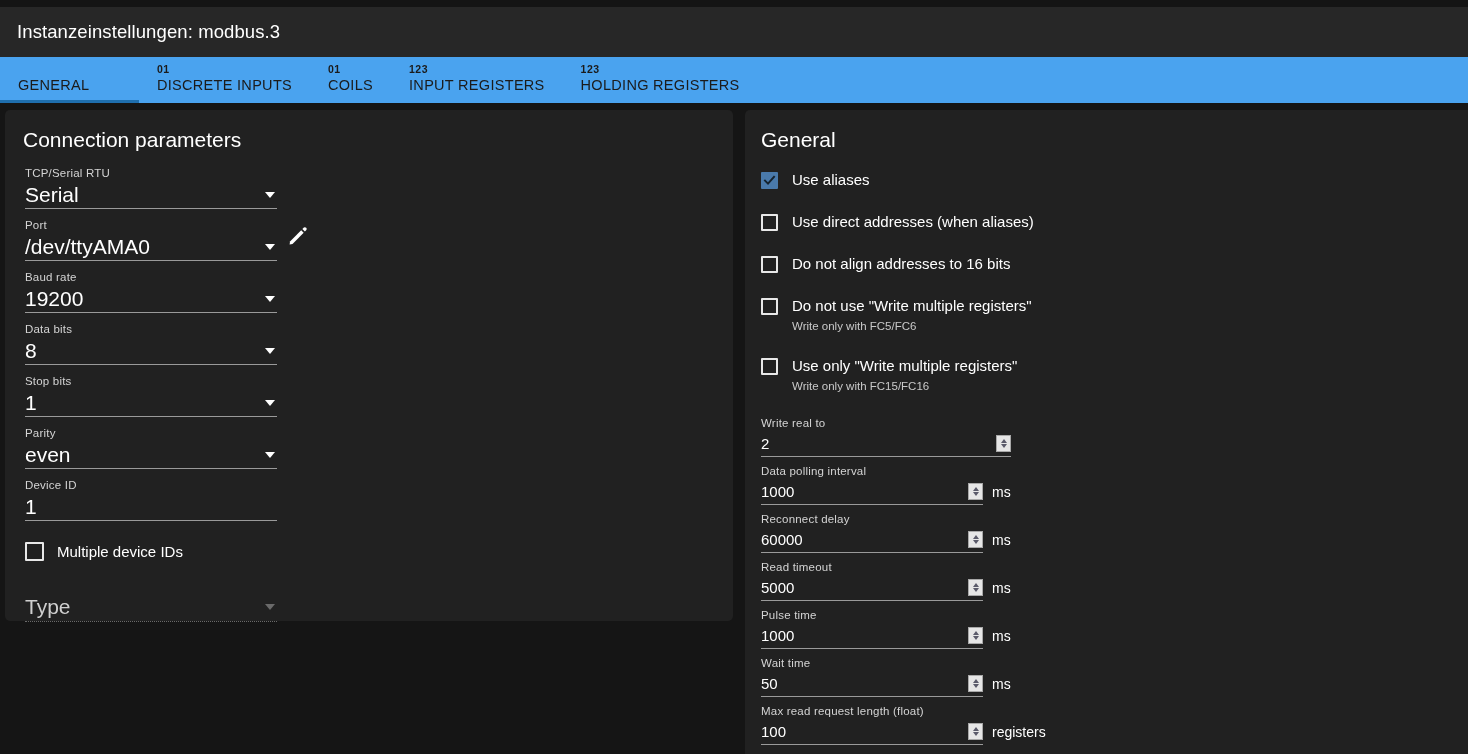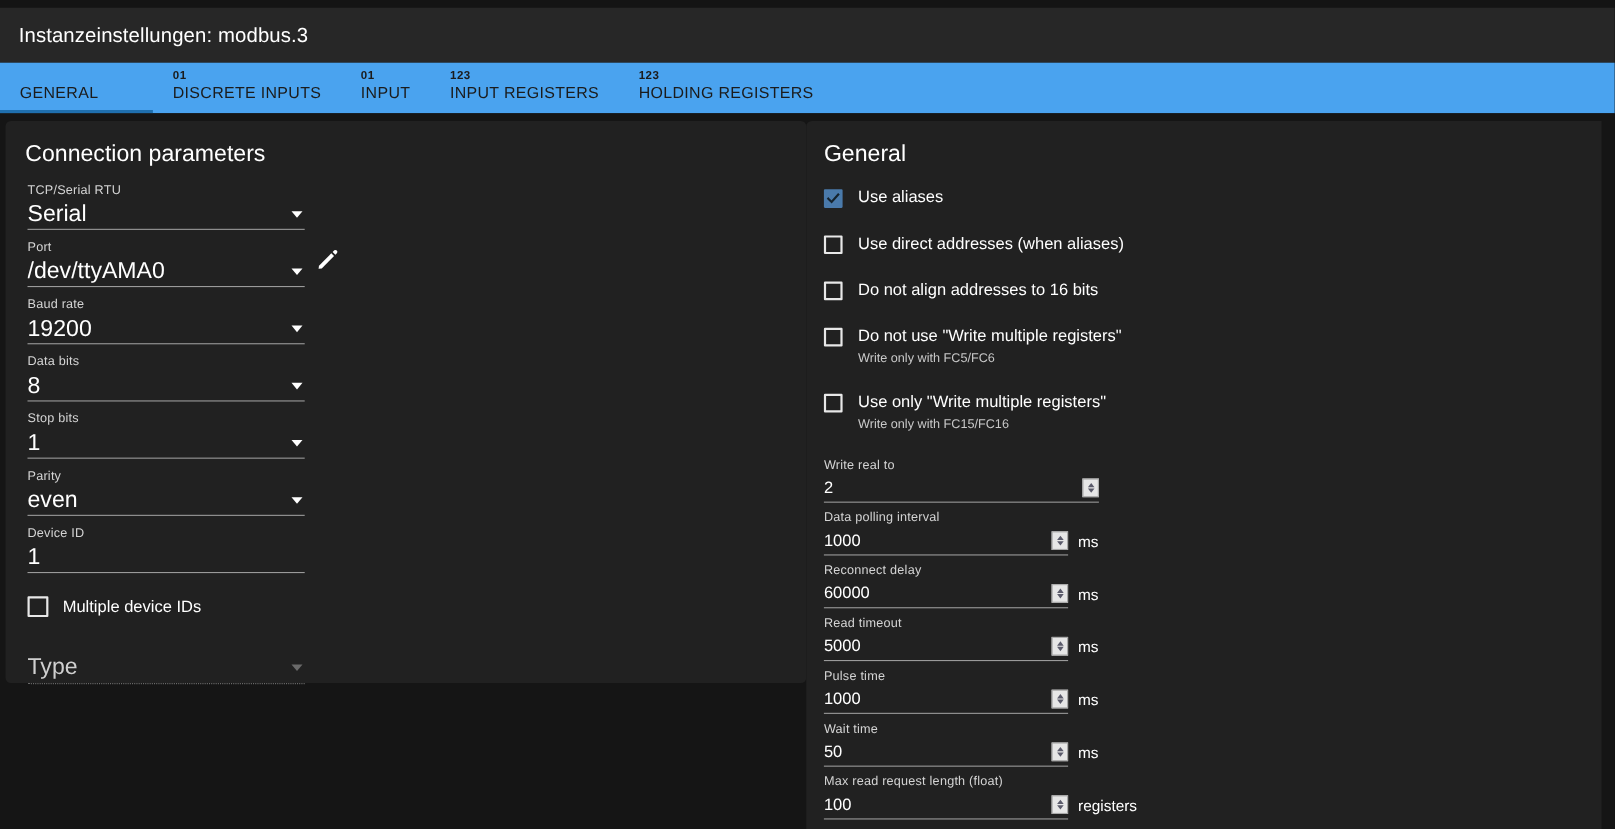--- a/index.html
+++ b/index.html
@@ -37,21 +37,21 @@
   }
   .tab.active::after {
     content: ""; position: absolute; left: 0; right: 0; bottom: 0;
     height: 3px; background: #1f6fae;
   }
   .tab-general { padding-bottom: 9px; width: 139px; }
   .tab-spacer { flex: 1 1 auto; }
 
   .workspace {
     position: relative; width: 100%; height: calc(754px - 7px - 50px - 46px);
-    background: #151515; display: flex; padding: 7px 0 0 5px;
+    background: #151515; display: flex; gap: 12px; padding: 7px 0 0 5px;
   }
 
   .card {
     background: #212121; border-radius: 5px;
     padding: 18px 0 0 0; position: relative;
   }
   .card-left { width: 728px; height: 511px; }
   .card-right { width: 723px; height: 100%; border-radius: 5px 0 0 0; overflow: hidden; }
 
   .card-title {
@@ -153,21 +153,21 @@
     <div class="tab active tab-general">
       <div class="tab-num"></div>
       <div class="tab-label">GENERAL</div>
     </div>
     <div class="tab">
       <div class="tab-num">01</div>
       <div class="tab-label">DISCRETE INPUTS</div>
     </div>
     <div class="tab">
       <div class="tab-num">01</div>
-      <div class="tab-label">INPUT</div>
+      <div class="tab-label">COILS</div>
     </div>
     <div class="tab">
       <div class="tab-num">123</div>
       <div class="tab-label">INPUT REGISTERS</div>
     </div>
     <div class="tab">
       <div class="tab-num">123</div>
       <div class="tab-label">HOLDING REGISTERS</div>
     </div>
     <div class="tab-spacer"></div>

